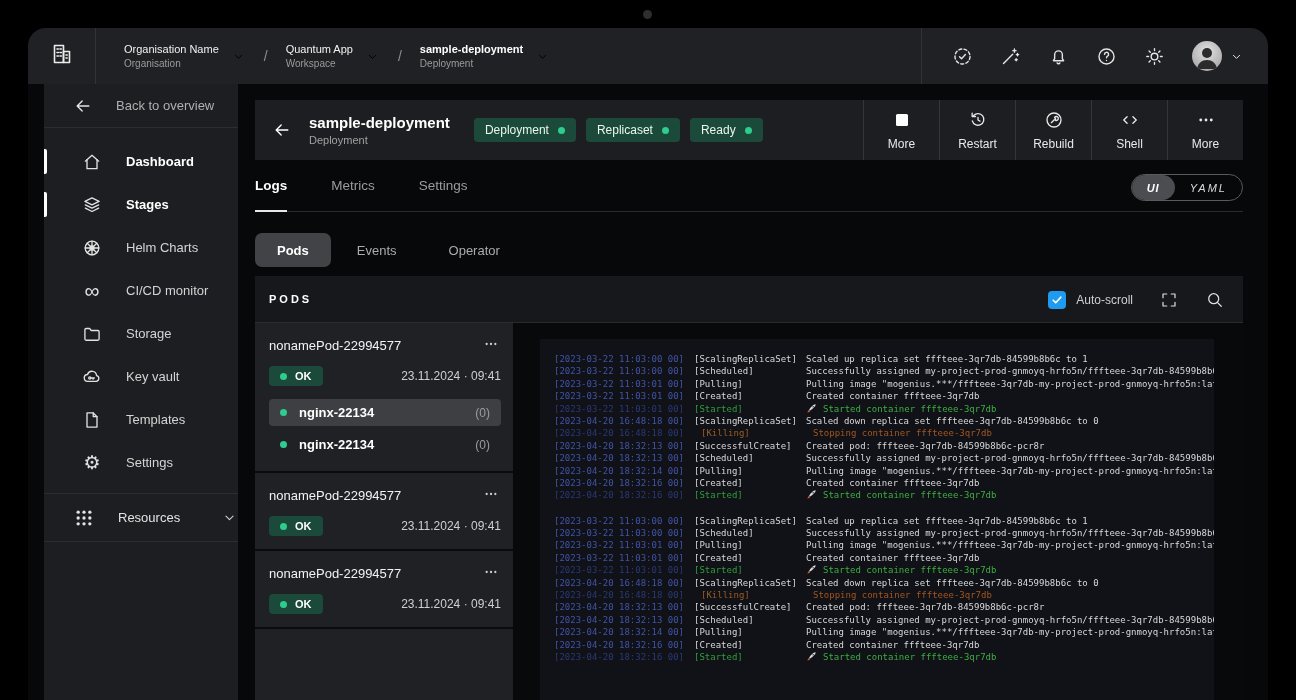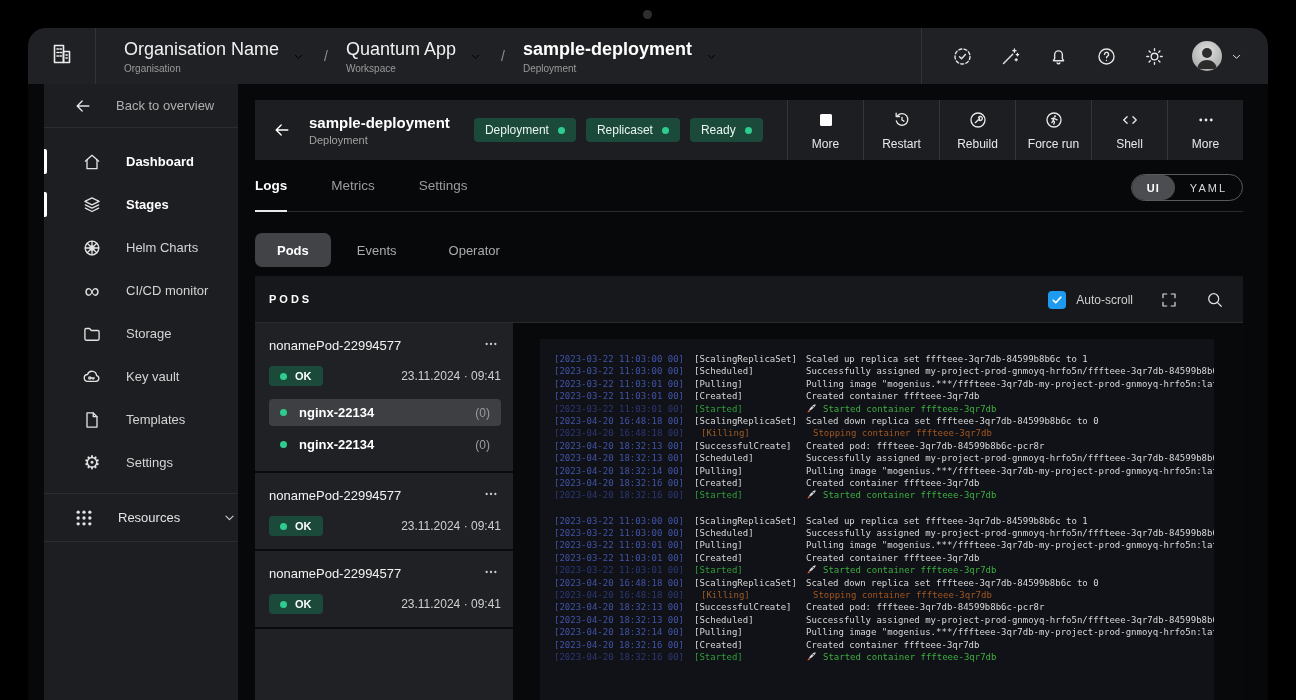--- a/index.html
+++ b/index.html
@@ -11,21 +11,21 @@
   .window { position:absolute; left:28px; right:28px; top:28px; bottom:0;
             background:#07080a; border-radius:18px 18px 0 0; overflow:hidden; }
 
   
   .topbar { position:absolute; left:0; right:0; top:0; height:56px; background:#202124;
             display:flex; align-items:stretch; }
   .logo-cell { width:68px; display:flex; align-items:center; justify-content:center;
                border-right:1px solid #323338; color:#ececec; cursor:pointer; }
   .breadcrumbs { flex:1; display:flex; align-items:center; padding-left:28px; gap:18px; }
   .crumb { display:flex; align-items:center; gap:12px; cursor:pointer; }
-  .crumb-title { font-size:18px; font-weight:500; color:#f1f1f1;text-align:right; }
+  .crumb-title { font-size:11px; font-weight:500; color:#f1f1f1;text-align:right; }
   .crumb.current .crumb-title { font-weight:700; color:#fff; }
   .crumb-sub { font-size:10px; color:#9b9b9b; margin-top:3px; }
   .crumb-slash { color:#8f8f8f; font-size:14px; }
   .topbar-right { display:flex; align-items:center; gap:27px; padding:0 24px 0 30px;
                   border-left:1px solid #323338; color:#e4e4e4; }
   .tb-icon { display:flex; cursor:pointer; color:#e4e4e4; }
   .user-menu { display:flex; align-items:center; gap:7px; cursor:pointer; }
   .avatar { width:30px; height:30px; border-radius:50%; overflow:hidden;
             background:radial-gradient(circle at 50% 35%, #e2e2e2, #9a9a9a); position:relative; }
   .avatar svg { position:absolute; left:0; top:0; }
@@ -69,21 +69,21 @@
 
   .tabs-row { margin-top:16px; height:36px; min-height:36px; position:relative;
               border-bottom:1px solid #2a2b2e; display:flex; }
   .tab { margin-right:44px; font-size:13.5px; color:#9c9c9c; cursor:pointer; position:relative;
          padding-top:2px; }
   .tab.active { color:#fff; font-weight:700; }
   .tab.active::after { content:""; position:absolute; left:0; right:0; bottom:-1px; height:2px; background:#e8e8e8; }
   .view-toggle { position:absolute; right:0; top:-2px; height:27px; border:1px solid #5a5b5e;
                  border-radius:15px; display:flex; align-items:center; overflow:hidden; }
   .toggle-opt { padding:8px 15px; height:100%; display:flex; align-items:center; font-size:11px;
-                letter-spacing:2px; color:#d9d9d9; cursor:pointer; }
+                letter-spacing:2px; color:#d9d9d9; cursor:pointer;font-style:italic; }
   .toggle-opt.selected { background:#4c4d51; border-radius:15px; color:#fff; font-weight:600; letter-spacing:1px; }
 
   .subtabs { margin-top:21px; display:flex; align-items:center; min-height:34px; }
   .subtab { padding:0 26px; height:34px; display:flex; align-items:center; color:#ababab;
             font-size:13px; cursor:pointer; }
   .subtab.active { background:#424347; border-radius:7px; color:#fff; font-weight:700; padding:0 22px; }
 
   .pods-panel { margin-top:9px; flex:1; display:flex; flex-direction:column; background:#0d0e11; overflow:hidden; }
   .panel-header { height:47px; min-height:47px; background:#17181b; border-bottom:1px solid #2a2b2e;
                   display:flex; align-items:center; justify-content:space-between; padding:0 19px 0 14px; }
@@ -406,32 +406,20 @@
               <span class="ab-icon">
                 <span style="display: flex;">
                   <svg width="20" height="20" viewBox="0 0 24 24" fill="none" stroke="currentColor" stroke-width="1.6" stroke-linecap="round" stroke-linejoin="round">
                     <circle cx="12" cy="12" r="8.4"></circle>
                     <path d="M8.8 15.2l3.6-3.6"></path>
                     <path d="M12.6 9.2a2.4 2.4 0 113.3 3.1l-1.8.3-.6-.6.3-1.8z"></path>
                   </svg>
                 </span>
               </span>
               <span>Rebuild</span>
-            </button>
-            <button class="action-btn">
-              <span class="ab-icon">
-                <span style="display: flex;">
-                  <svg width="20" height="20" viewBox="0 0 24 24" fill="none" stroke="currentColor" stroke-width="1.6" stroke-linecap="round" stroke-linejoin="round">
-                    <circle cx="12" cy="12" r="8.4"></circle>
-                    <circle cx="13.2" cy="7.6" r="1.2" fill="currentColor" stroke="none"></circle>
-                    <path d="M9.2 10.6l2.6-1.2 2 1.6 2 .8M11.8 9.6l-.8 3 1.6 1.4-.8 2.8M11 12.6l-1.6 2.6"></path>
-                  </svg>
-                </span>
-              </span>
-              <span>Force run</span>
             </button>
             <button class="action-btn">
               <span class="ab-icon">
                 <span style="display: flex;">
                   <svg width="20" height="20" viewBox="0 0 24 24" fill="none" stroke="currentColor" stroke-width="1.6" stroke-linecap="round" stroke-linejoin="round">
                     <path d="M8.5 8l-4 4 4 4M15.5 8l4 4-4 4"></path>
                   </svg>
                 </span>
               </span>
               <span>Shell</span>

